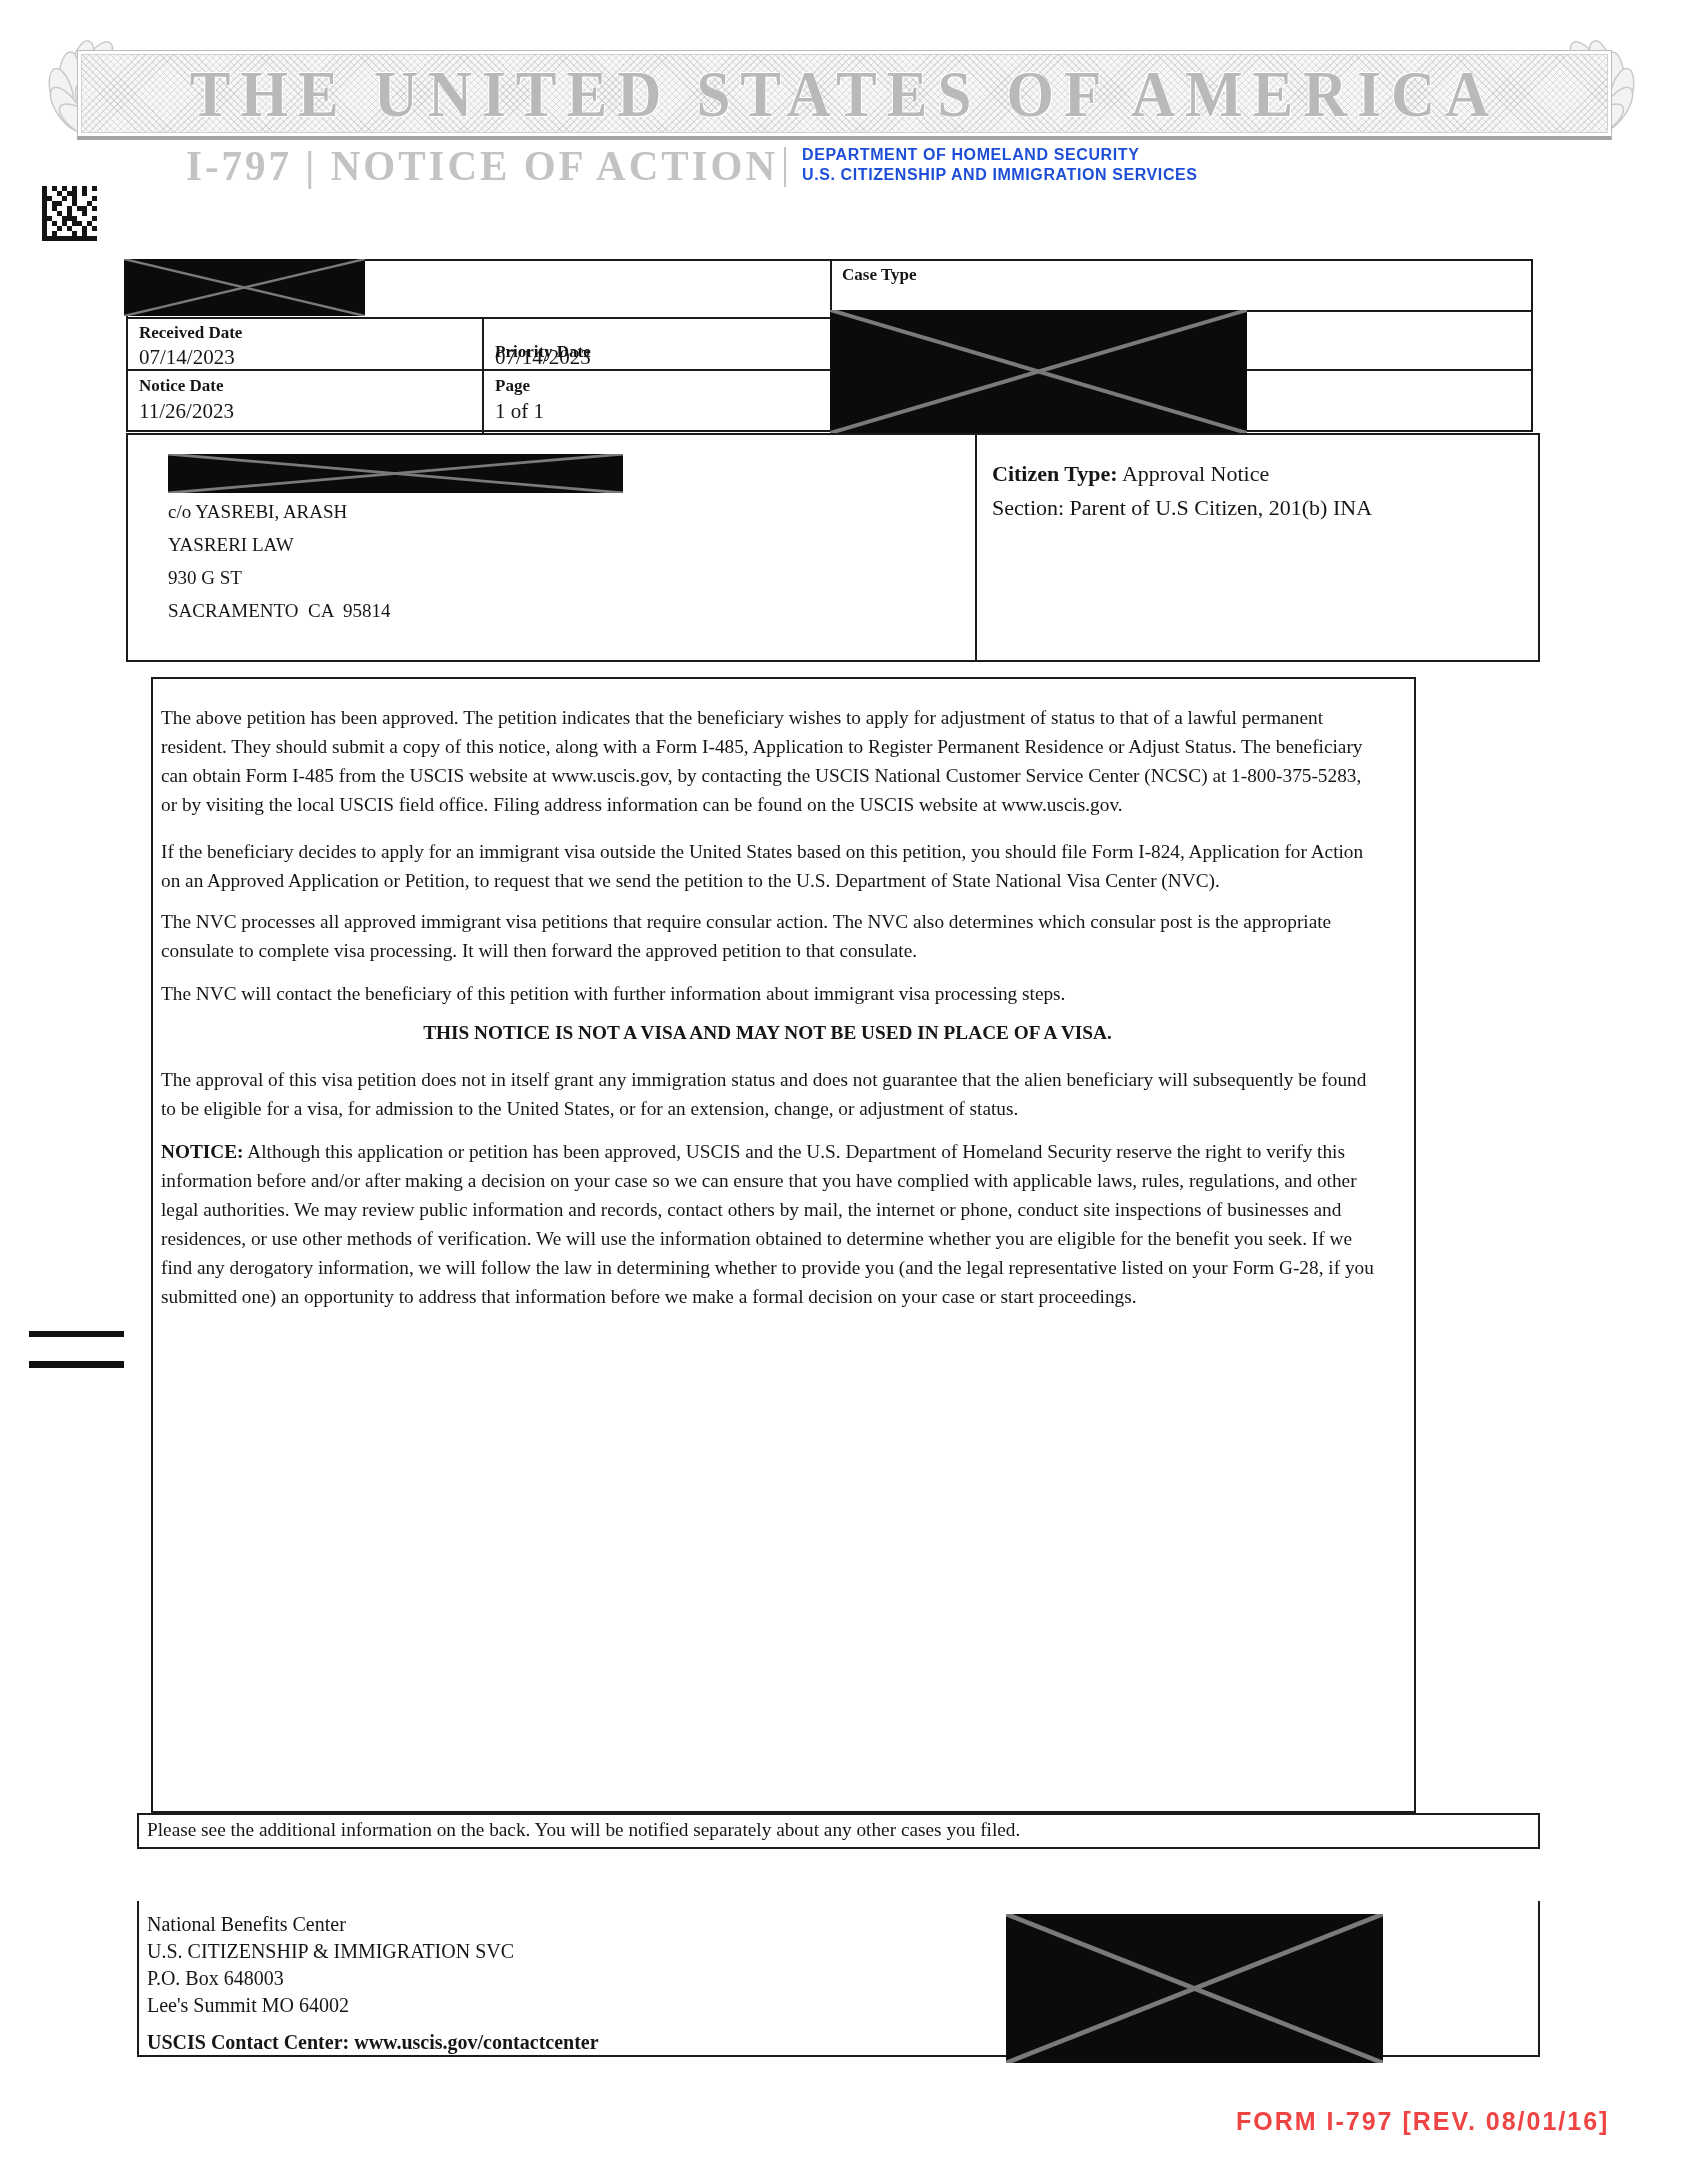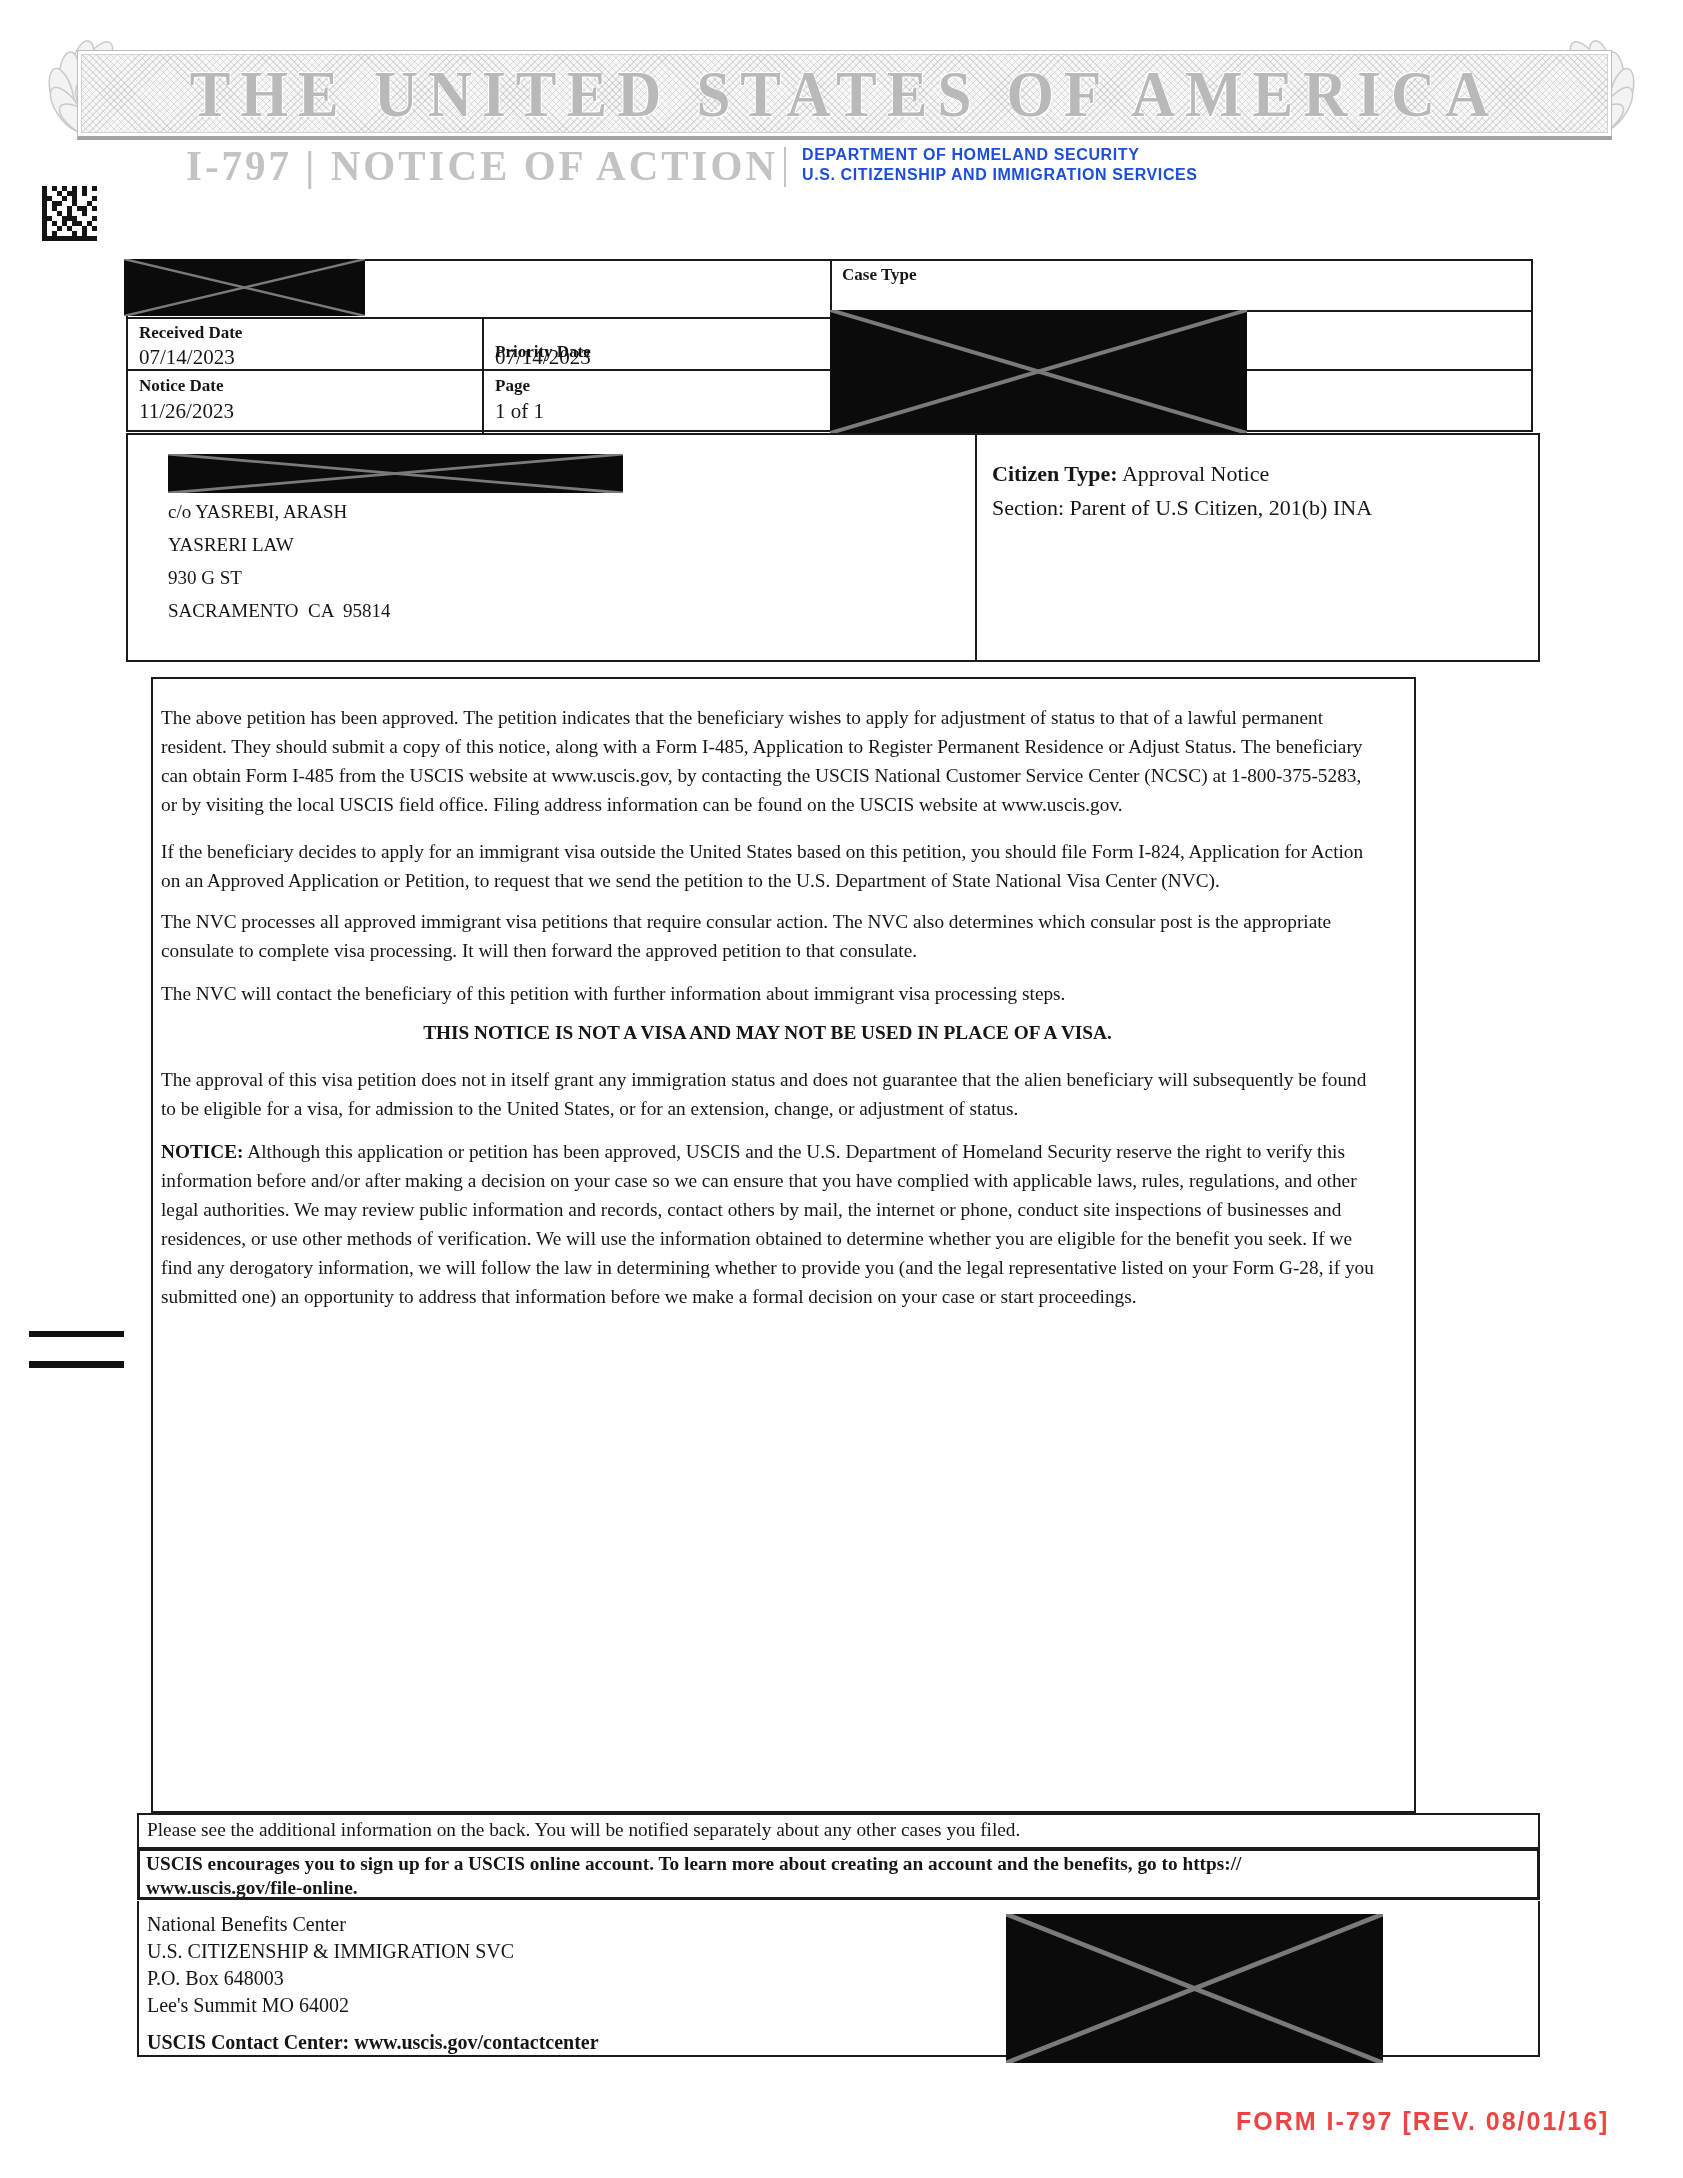--- a/index.html
+++ b/index.html
@@ -173,24 +173,20 @@
 information before and/or after making a decision on your case so we can ensure that you have complied with applicable laws, rules, regulations, and other
 legal authorities. We may review public information and records, contact others by mail, the internet or phone, conduct site inspections of businesses and
 residences, or use other methods of verification. We will use the information obtained to determine whether you are eligible for the benefit you seek. If we
 find any derogatory information, we will follow the law in determining whether to provide you (and the legal representative listed on your Form G-28, if you
 submitted one) an opportunity to address that information before we make a formal decision on your case or start proceedings.</span></p>
   </div>
 
   <div class="boxed" style="left:137px;top:1813px;width:1403px;height:36px;">
     <div style="font-size:19.3px;padding:4px 0 0 8px;white-space:nowrap;">Please see the additional information on the back. You will be notified separately about any other cases you filed.</div>
   </div>
-  <div class="boxed" style="left:137px;top:1848px;width:1403px;height:52px;border-width:3px;">
-    <div class="b pre" style="font-size:19.3px;line-height:24px;padding:1px 0 0 6px;">USCIS encourages you to sign up for a USCIS online account. To learn more about creating an account and the benefits, go to https://
-www.uscis.gov/file-online.</div>
-  </div>
   <div class="abs" style="left:137px;top:1901px;width:1403px;height:156px;border:2px solid #1b1b1b;border-top:none;box-sizing:border-box;">
     <div class="pre" style="font-size:20px;line-height:27px;padding:10px 0 0 8px;">National Benefits Center
 U.S. CITIZENSHIP &amp; IMMIGRATION SVC
 P.O. Box 648003
 Lee's Summit MO 64002</div>
     <div class="b" style="font-size:20px;padding:12px 0 0 8px;white-space:nowrap;">USCIS Contact Center: www.uscis.gov/contactcenter</div>
   </div>
 
   <div class="redact" style="left:124px;top:259px;width:241px;height:57px;">
     <svg viewBox="0 0 100 100" preserveAspectRatio="none">

